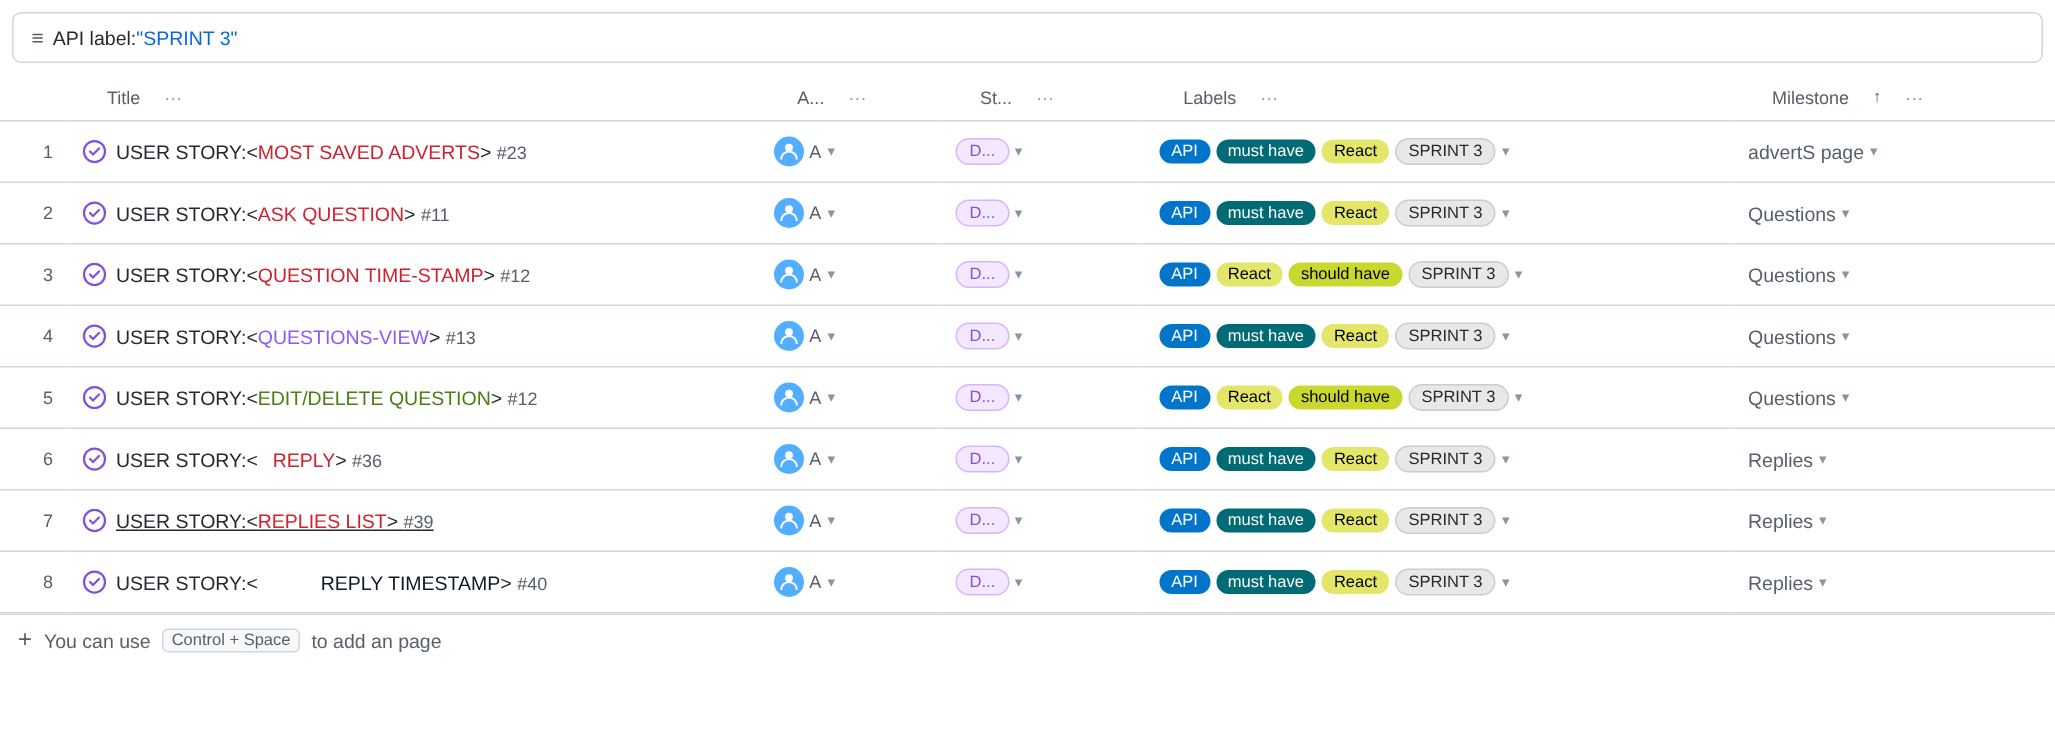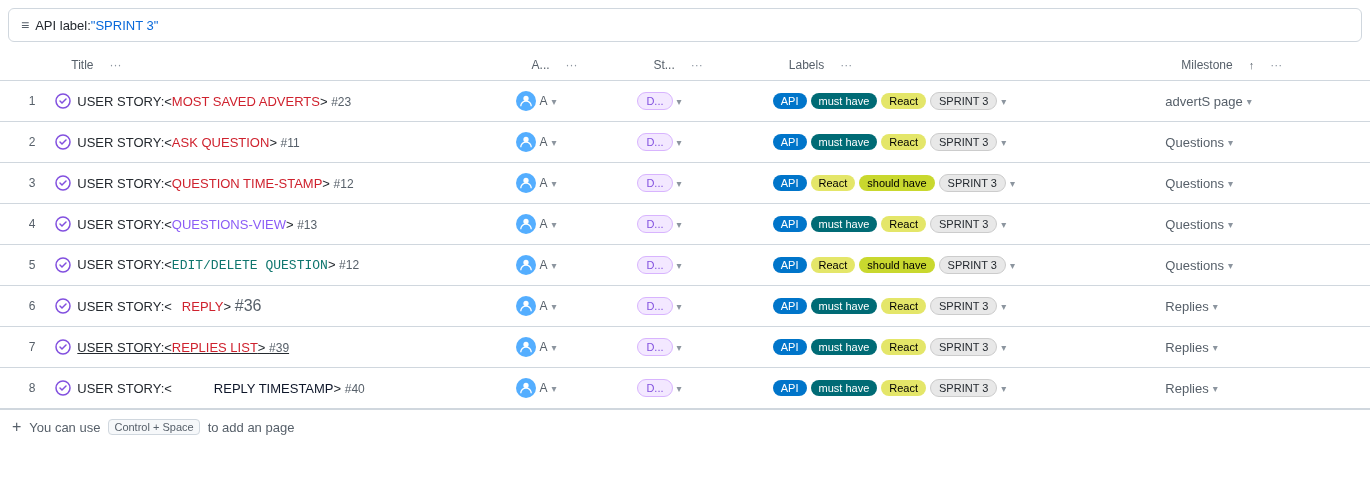--- a/index.html
+++ b/index.html
@@ -444,21 +444,21 @@
   </td>
         </tr>
         <tr>
           <td class="row-num">5</td>
           <td class="col-title">
             <div class="title-cell">
               <svg width="16" height="16" viewBox="0 0 16 16">
                 <circle cx="8" cy="8" r="7" fill="none" stroke="#8250df" stroke-width="1.5"></circle>
                 <path d="M5 8l2 2 4-4" fill="none" stroke="#8250df" stroke-width="1.5" stroke-linecap="round"></path>
               </svg>
-              <span style="font-size: 13px; color: rgb(36, 41, 47); cursor: pointer;">USER STORY:&lt;<span style="color: #0f766e; font-family: Liberation Mono, monospace;">EDIT/DELETE QUESTION</span>&gt; <span style="color: rgb(87, 96, 106); font-size: 12px;">#12</span></span>
+              <span style="font-size: 13px; color: rgb(36, 41, 47); cursor: pointer;">USER STORY:&lt;<span style="color: #4d7c0f;">EDIT/DELETE QUESTION</span>&gt; <span style="color: rgb(87, 96, 106); font-size: 12px;">#12</span></span>
             </div>
           </td>
           <td>
     <div class="avatar-cell">
       <div class="avatar-icon" style="background:#54aeff;">
         <svg width="14" height="14" viewBox="0 0 16 16" fill="none">
           <circle cx="8" cy="5" r="3" fill="#fff"></circle>
           <path d="M2 14c0-3.3 2.7-6 6-6s6 2.7 6 6" stroke="#fff" stroke-width="1.5" fill="none"></path>
         </svg>
       </div>
@@ -489,21 +489,21 @@
   </td>
         </tr>
         <tr>
           <td class="row-num">6</td>
           <td class="col-title">
             <div class="title-cell">
               <svg width="16" height="16" viewBox="0 0 16 16">
                 <circle cx="8" cy="8" r="7" fill="none" stroke="#8250df" stroke-width="1.5"></circle>
                 <path d="M5 8l2 2 4-4" fill="none" stroke="#8250df" stroke-width="1.5" stroke-linecap="round"></path>
               </svg>
-              <span style="font-size: 13px; color: rgb(36, 41, 47); cursor: pointer;">USER STORY:&lt;<span style="color: rgb(207, 34, 46); padding-left: 10px;">REPLY</span>&gt; <span style="color: rgb(87, 96, 106); font-size: 16px;">#36</span></span>
+              <span style="font-size: 13px; color: rgb(36, 41, 47); cursor: pointer;">USER STORY:&lt;<span style="color: rgb(207, 34, 46); padding-left: 10px;">REPLY</span>&gt; <span style="color: rgb(87, 96, 106); font-size: 12px;">#36</span></span>
             </div>
           </td>
           <td>
     <div class="avatar-cell">
       <div class="avatar-icon" style="background:#54aeff;">
         <svg width="14" height="14" viewBox="0 0 16 16" fill="none">
           <circle cx="8" cy="5" r="3" fill="#fff"></circle>
           <path d="M2 14c0-3.3 2.7-6 6-6s6 2.7 6 6" stroke="#fff" stroke-width="1.5" fill="none"></path>
         </svg>
       </div>

